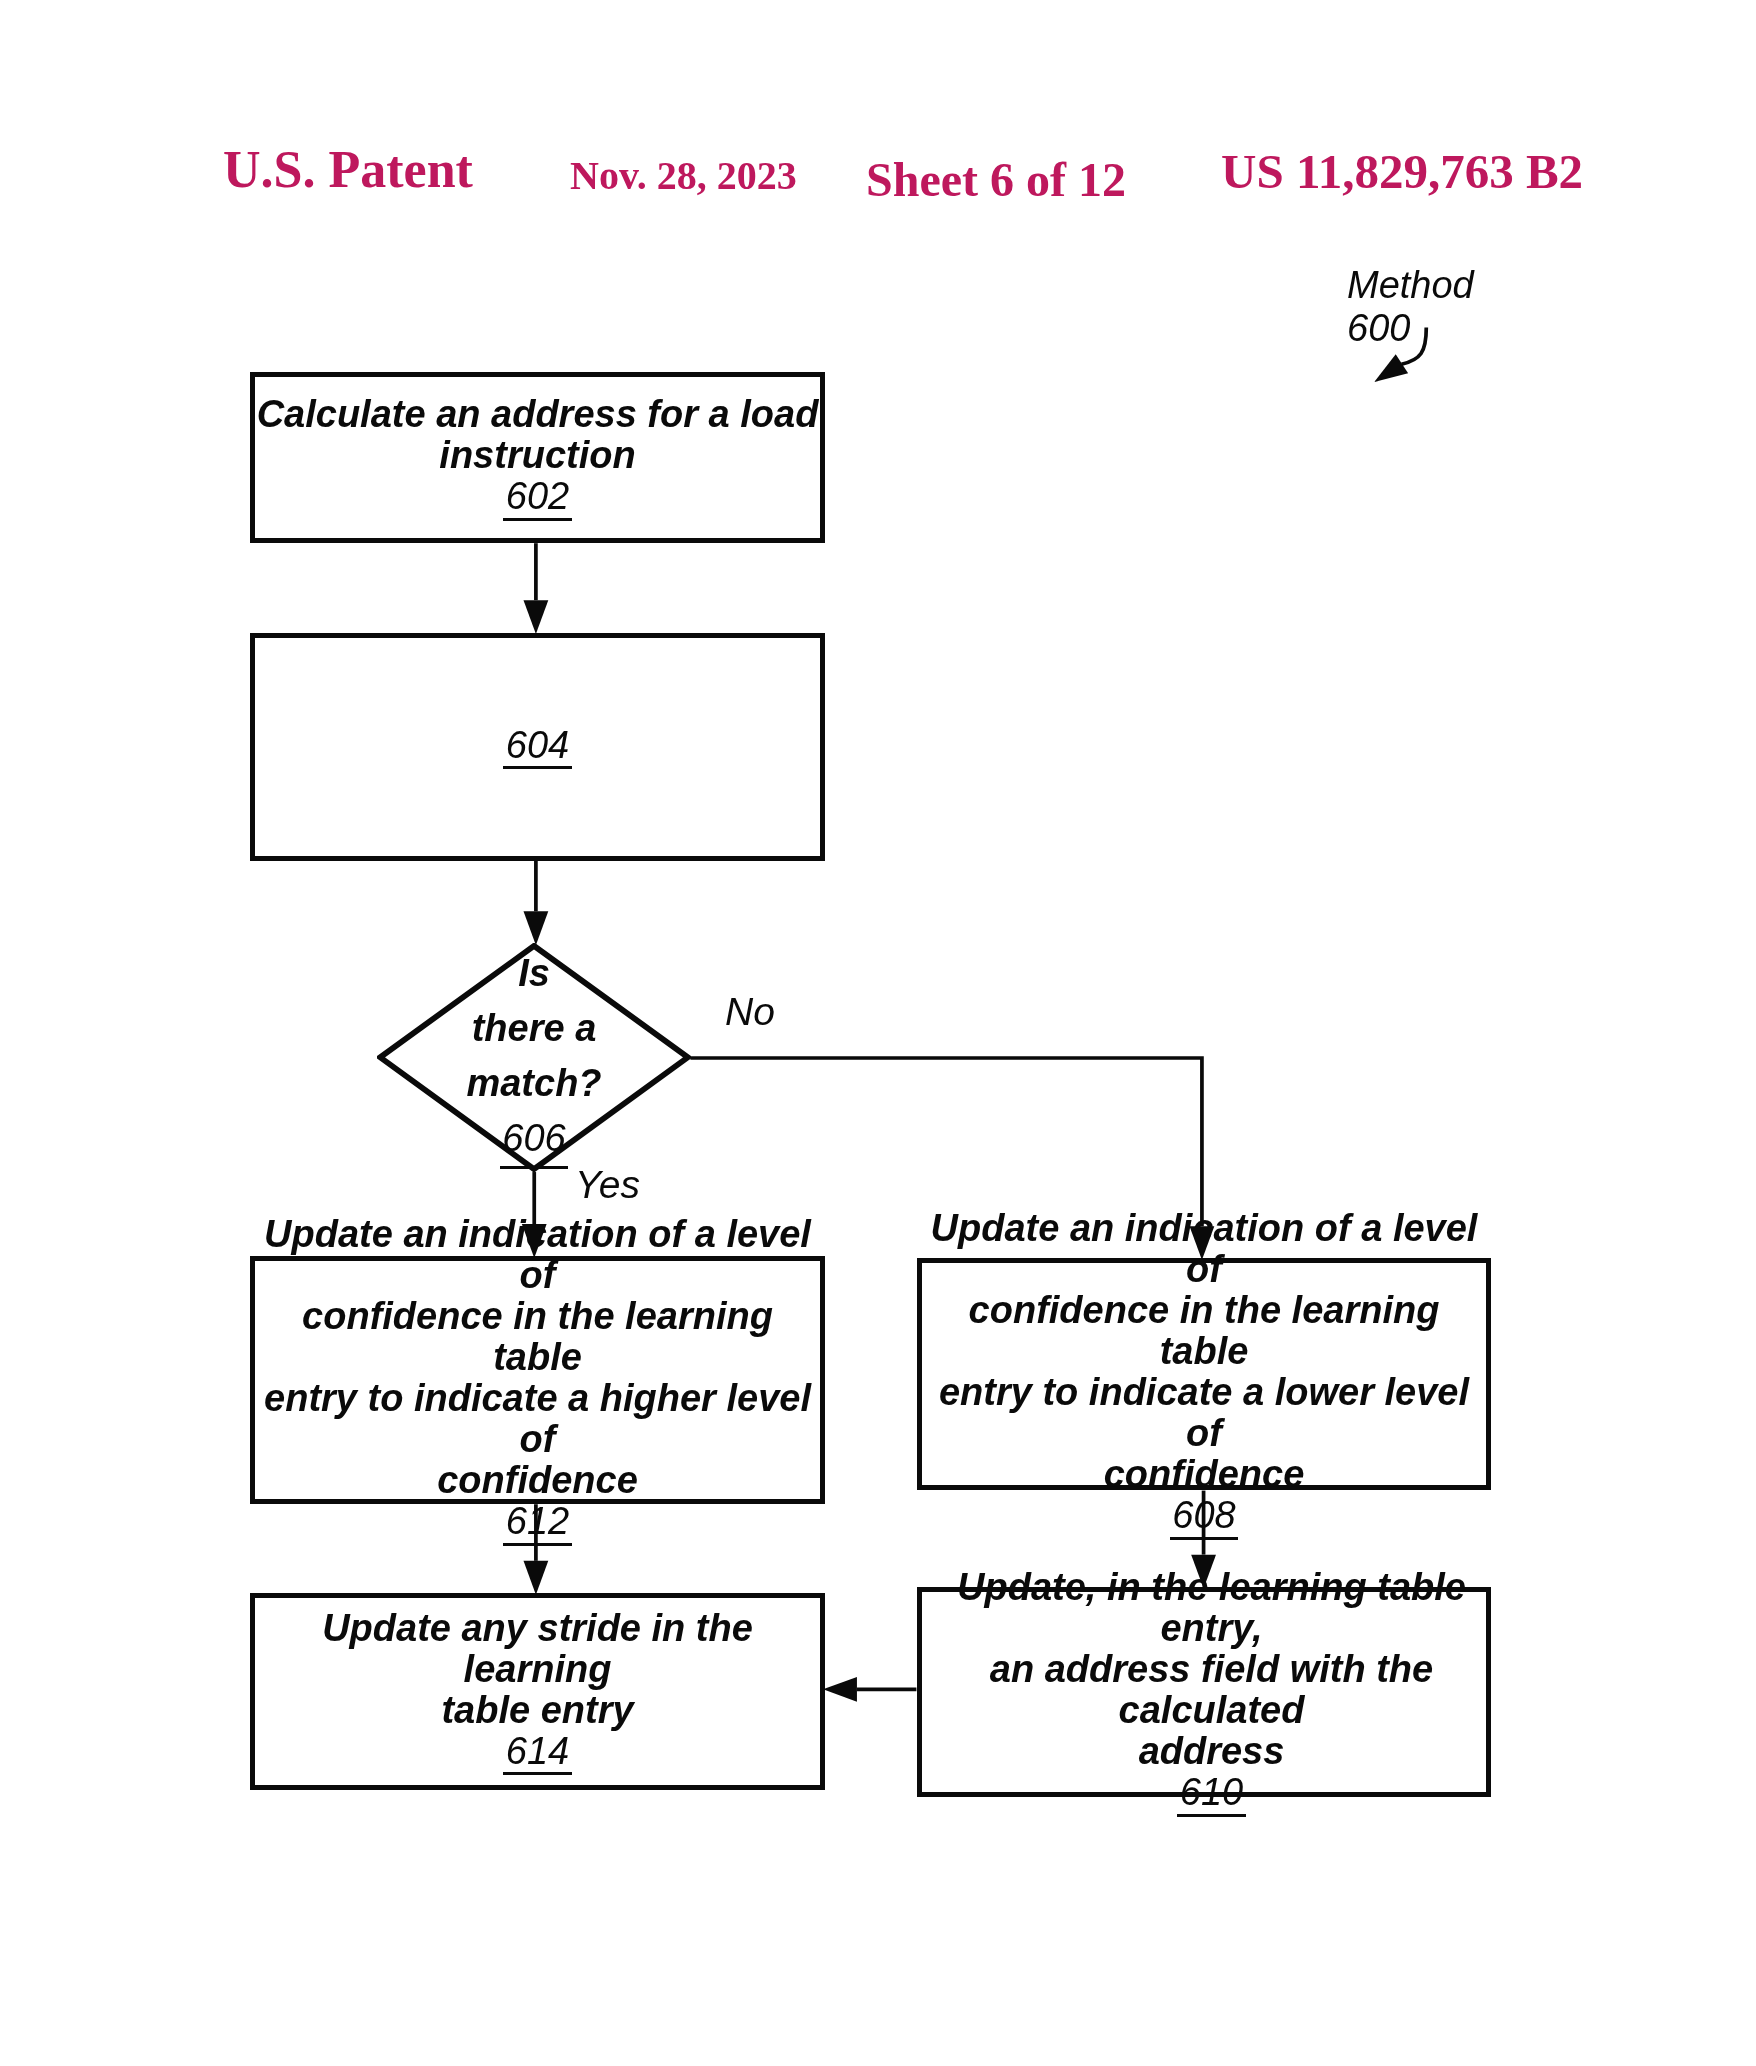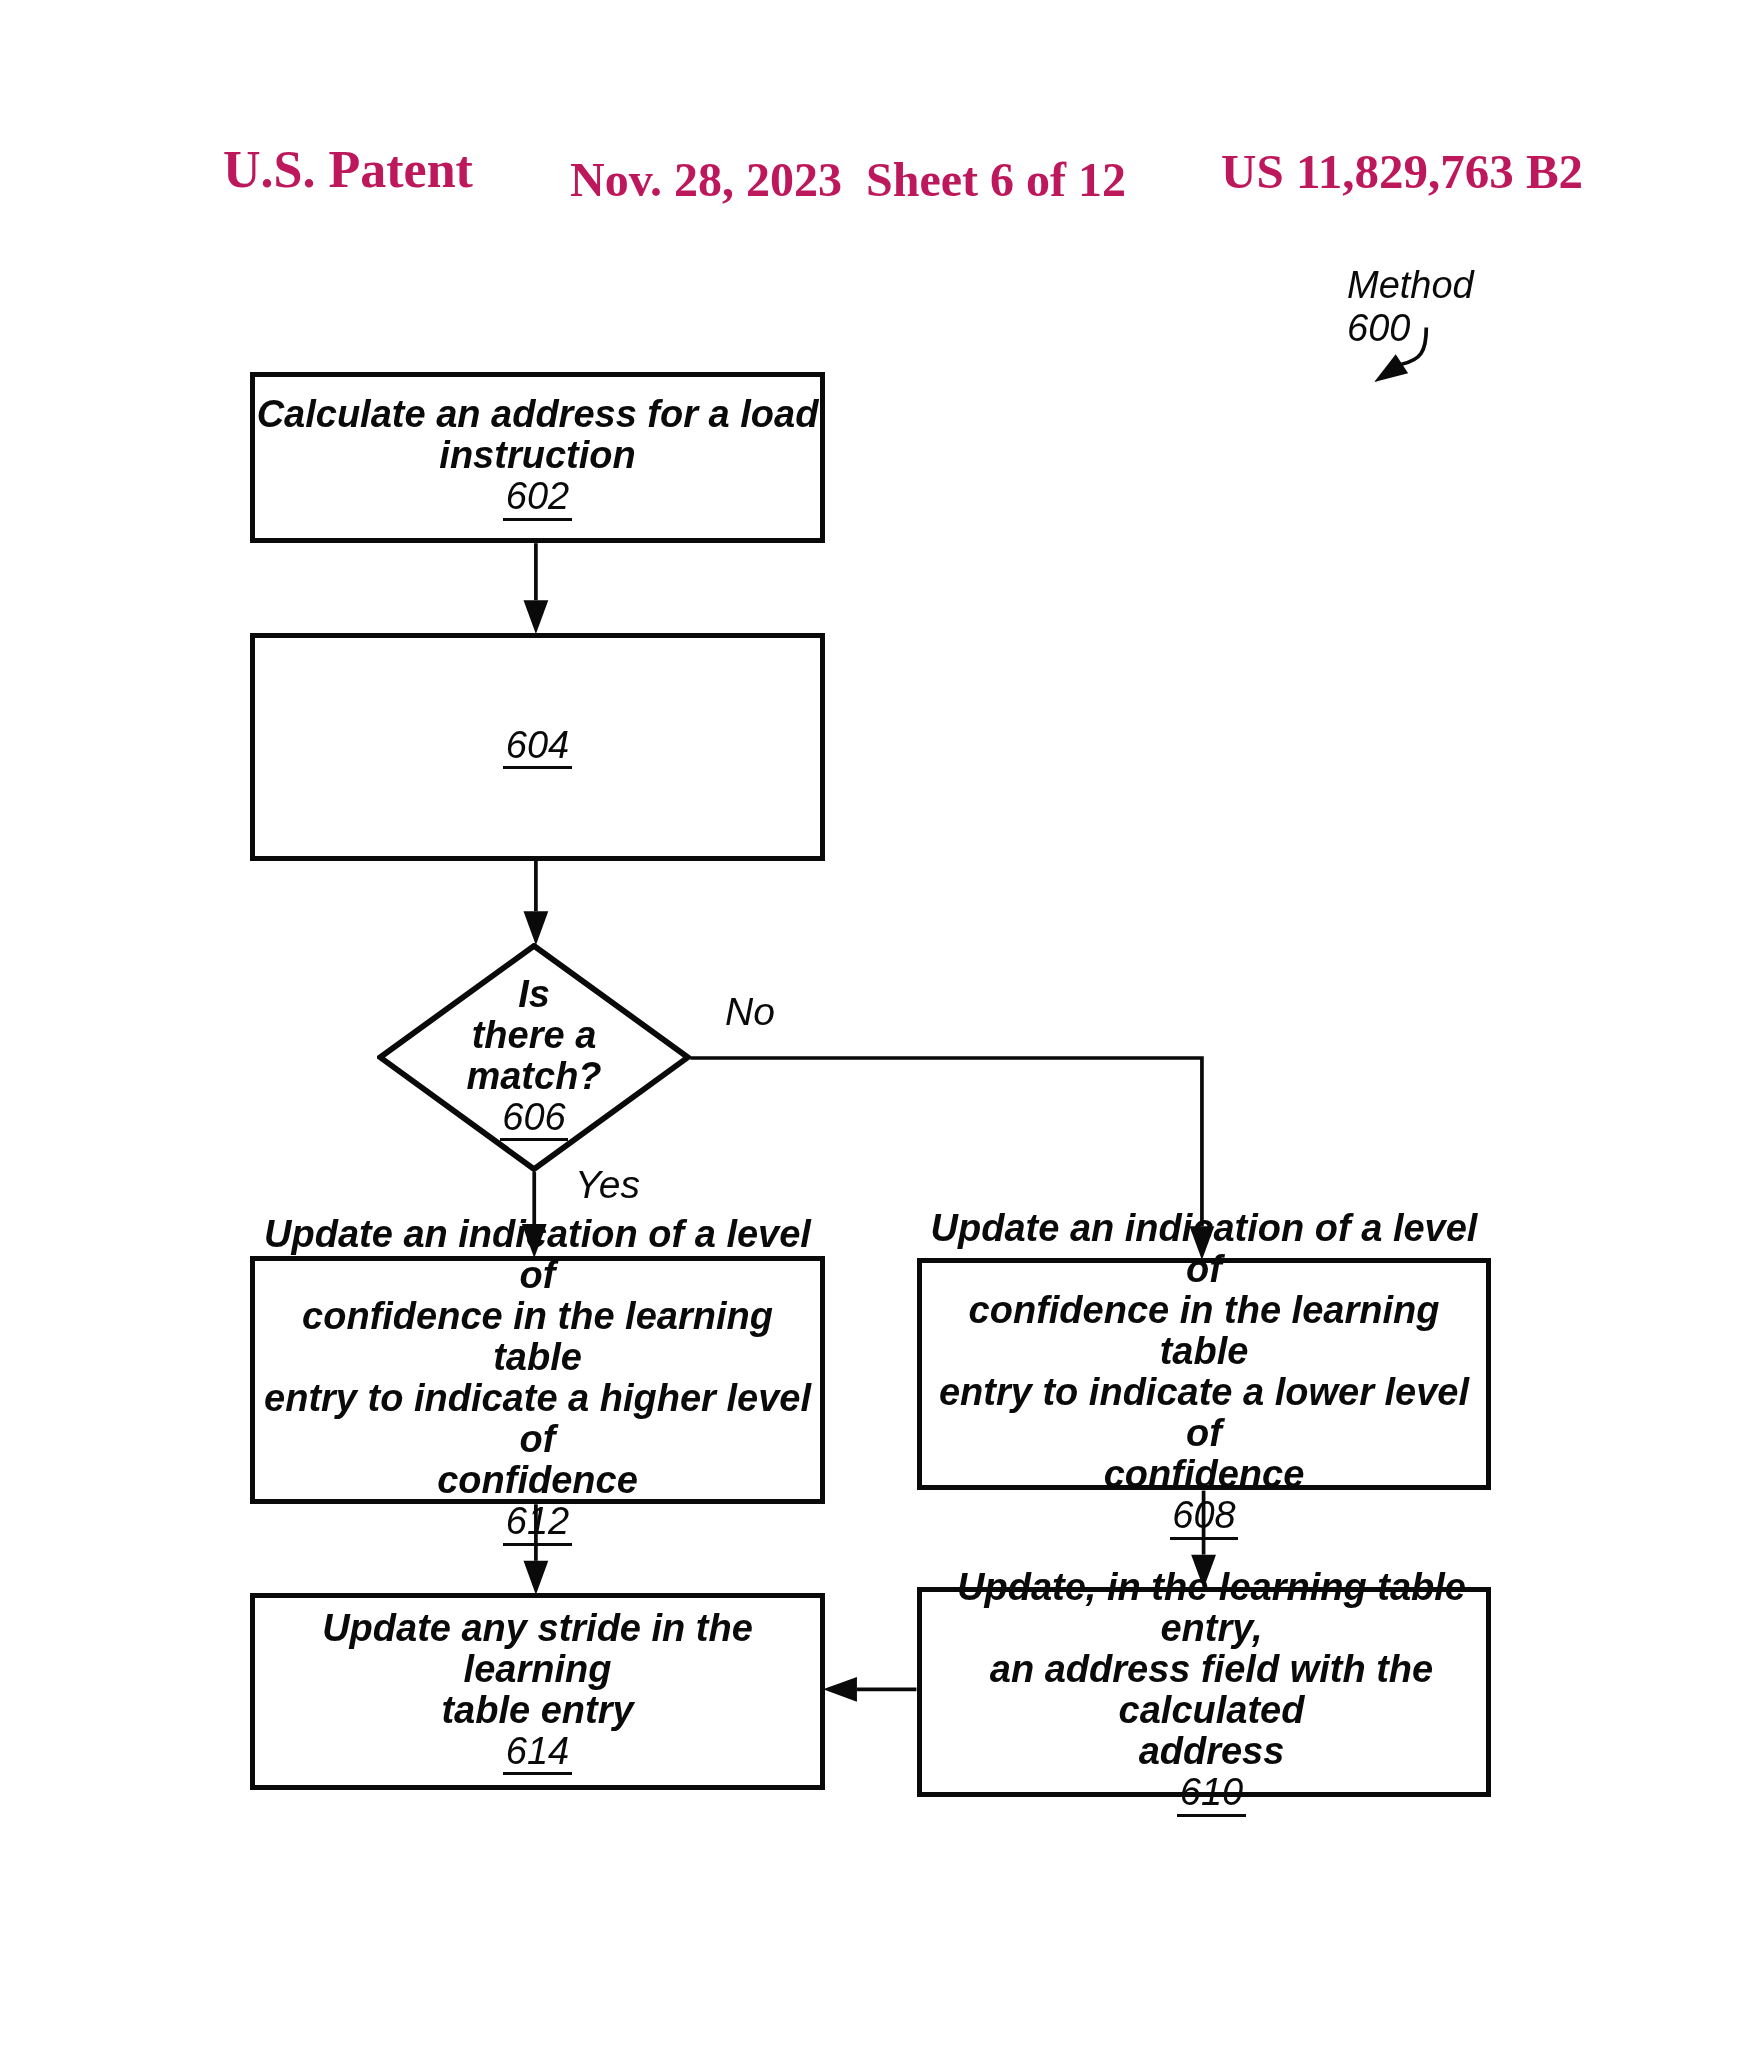--- a/index.html
+++ b/index.html
@@ -13,21 +13,21 @@
   }
   
   .hdr{
     position:absolute;
     font-family:"Liberation Serif", serif;
     font-weight:bold;
     white-space:nowrap;
     color:#be185d;
   }
   .hdr-title{left:223px;top:140px;font-size:52px;}
-  .hdr-date{left:570px;top:152px;font-size:48px;}
+  .hdr-date{left:570px;top:152px;font-size:40px;}
   .hdr-sheet{left:866px;top:152px;font-size:48px;}
   .hdr-patnum{left:1221px;top:143px;font-size:49px;}
 
   
   .method-label{
     position:absolute;left:1347px;top:239px;width:157px;
     text-align:left;
     font-style:italic;font-size:38px;line-height:43px;
     white-space:pre-line;
     margin-top:25px;
@@ -60,21 +60,21 @@
   .n614{left:250px;top:1593px;width:575px;height:197px;}
   .n610{left:917px;top:1587px;width:574px;height:210px;padding-left:15px;}
 
   
   .n606{left:377px;top:943px;width:314px;height:229px;border:none;}
   .n606 svg{position:absolute;left:0;top:0;width:100%;height:100%;}
   .diamond-content{
     position:relative;z-index:2;
     display:flex;flex-direction:column;justify-content:center;
     width:100%;height:100%;
-    font-size:38px;line-height:41px;
+    font-size:38px;line-height:55px;
   }
 
   
   .edge-label{
     position:absolute;
     font-style:italic;font-size:39px;line-height:41px;
     white-space:nowrap;
   }
   .lbl-no{left:725px;top:991px;}
   .lbl-yes{left:575px;top:1164px;}

